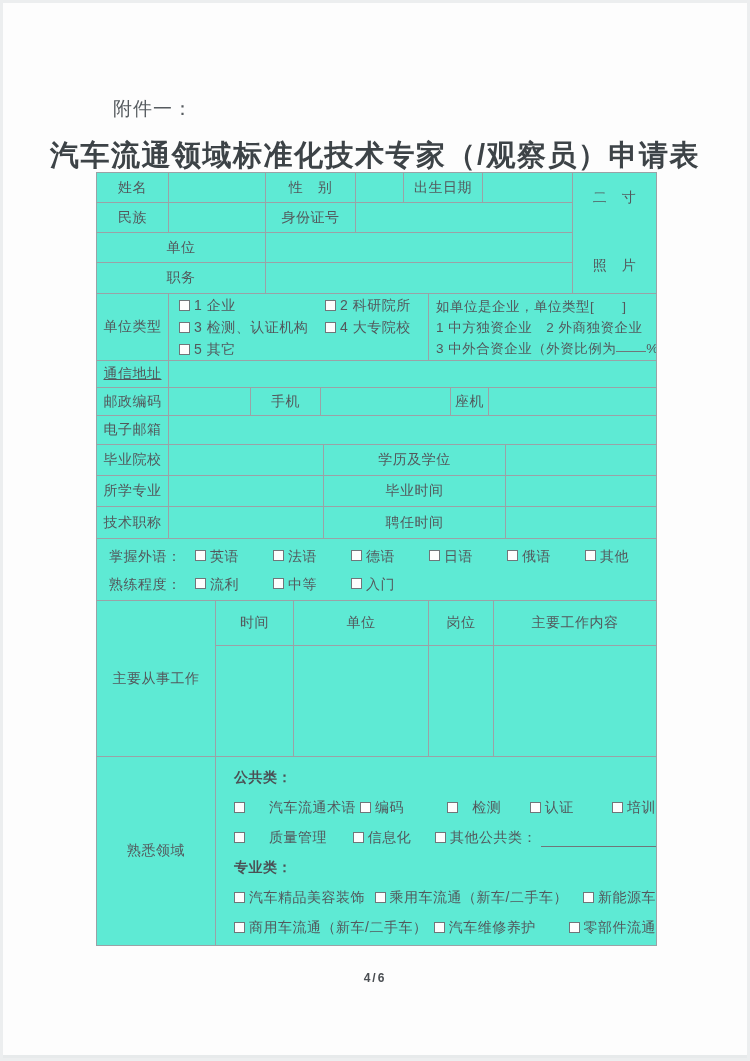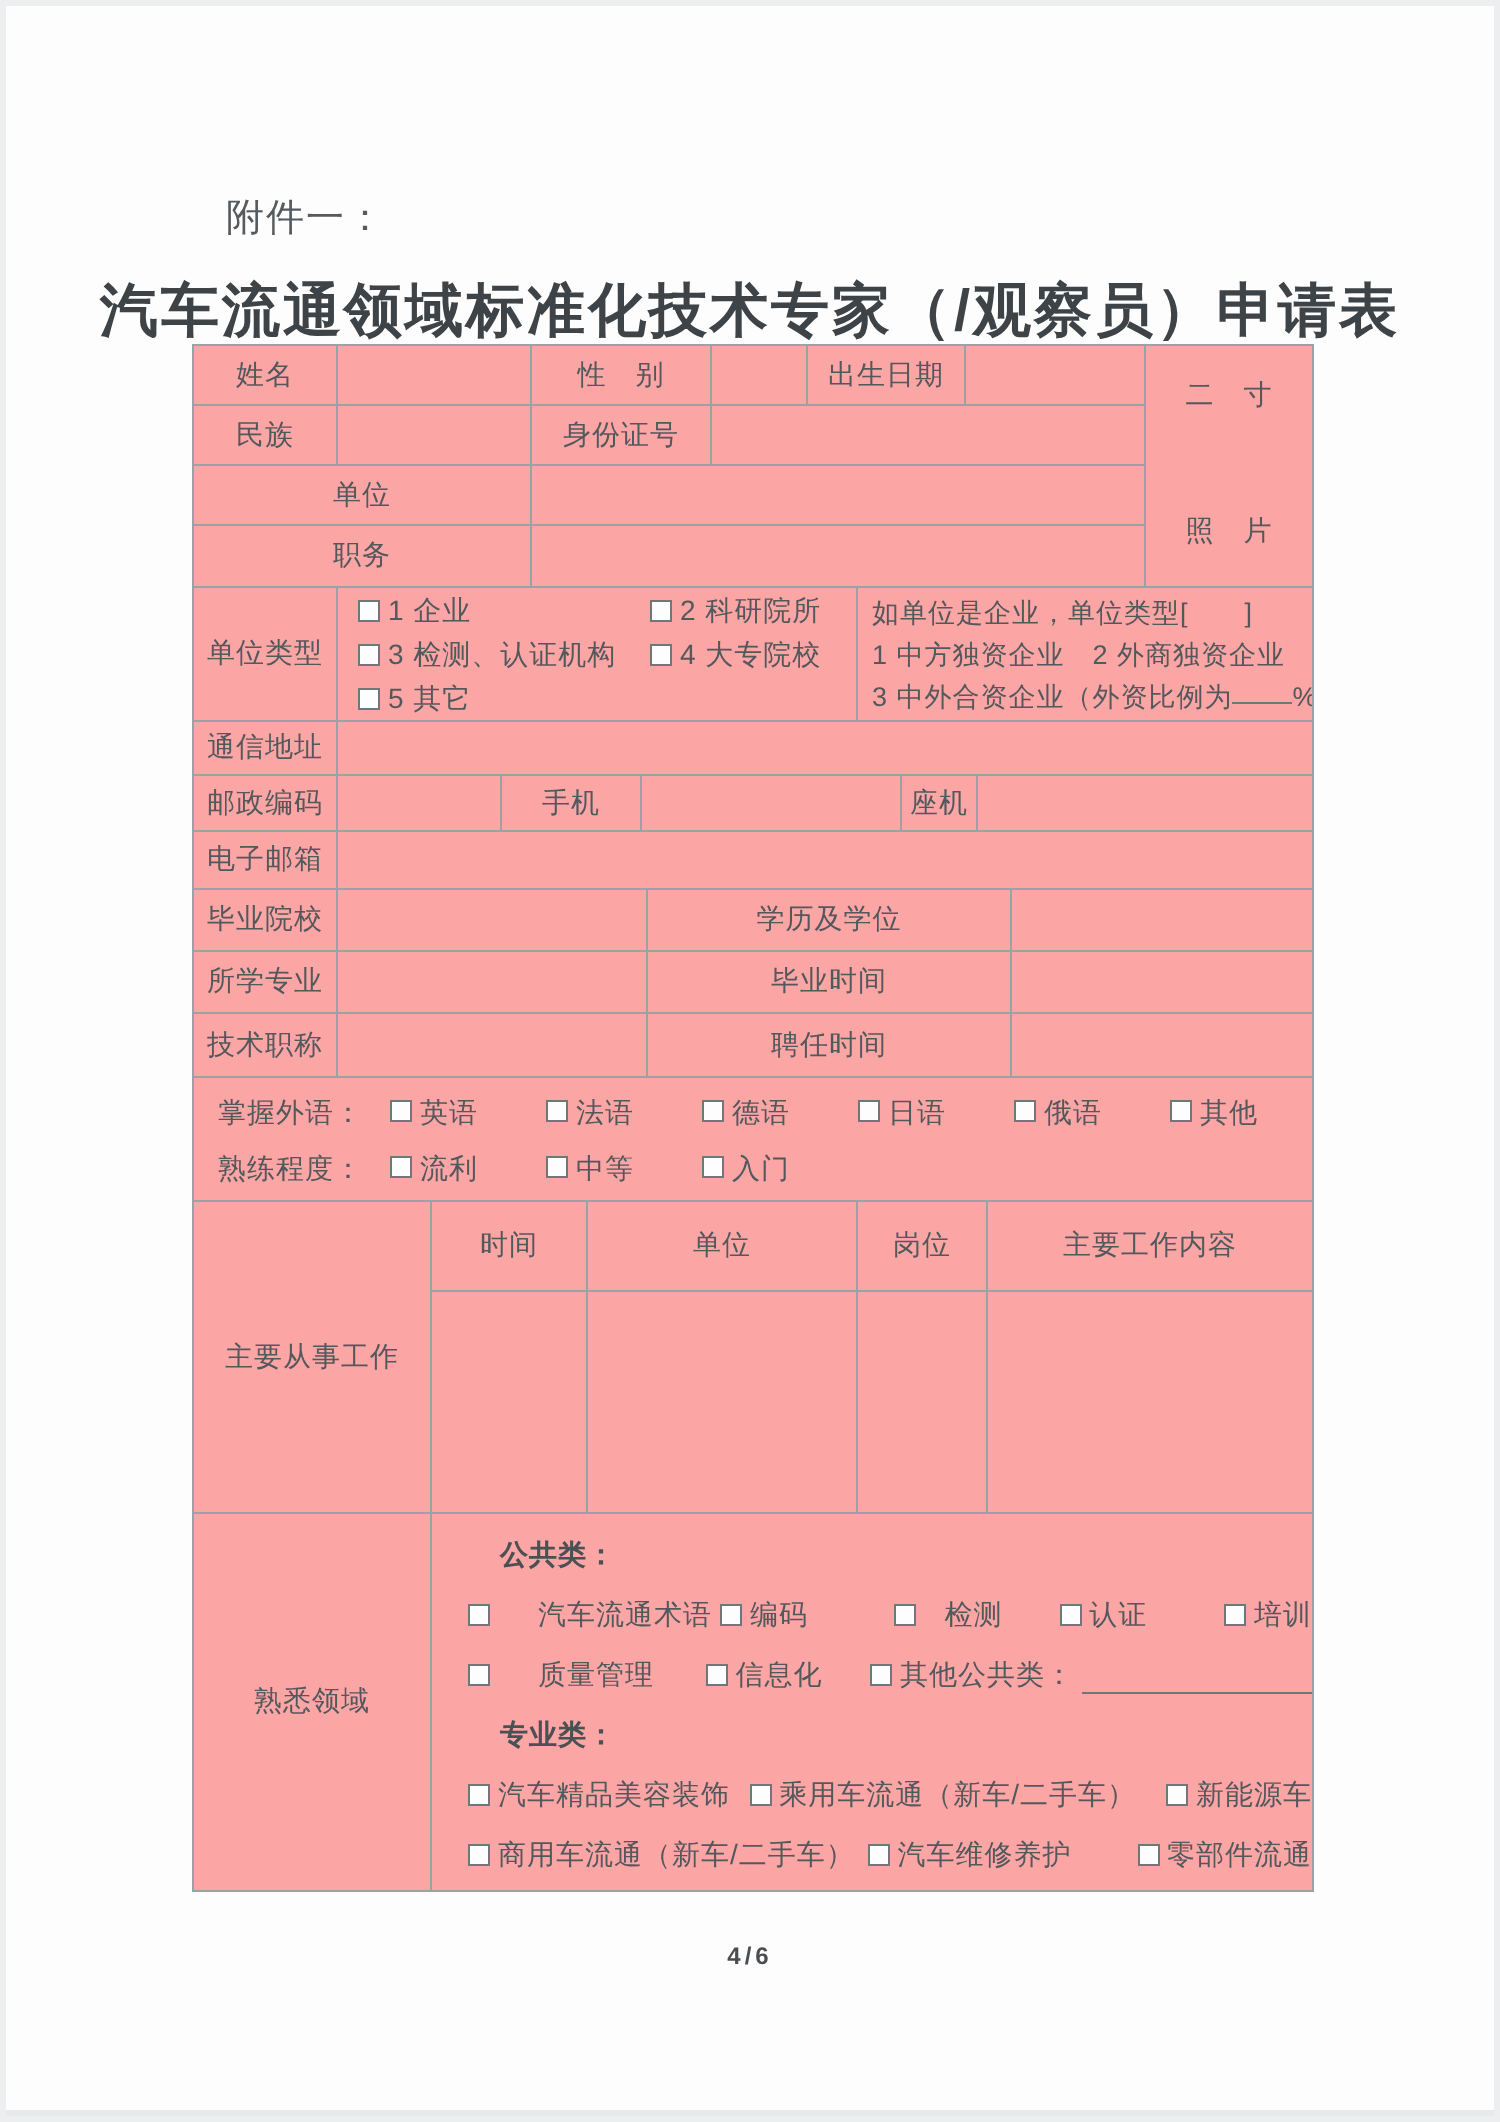--- a/index.html
+++ b/index.html
@@ -32,21 +32,21 @@
     font-size: 29px;
     font-weight: bold;
     color: #3d4347;
     letter-spacing: 1.5px;
   }
   .tbl {
     position: absolute;
     left: 96px; top: 172px;
     width: 561px;
     border: 1px solid #9aa2a6;
-    background: #fca5a5;
+    background: #5eead4;
   }
   .band { display: grid; border-top: 1px solid #9aa2a6; }
   .band:first-child { border-top: none; }
   .c {
     border-right: 1px solid #9aa2a6;
     display: flex;
     align-items: center;
     justify-content: center;
     font-size: 14px;
     color: #53585c;
@@ -66,21 +66,21 @@
   }
   
   .bandB { grid-template-columns: 72px 260px 227px; grid-auto-rows: 66px; }
   .orgtype-opts { flex-direction: column; align-items: stretch; justify-content: center; padding-left: 10px; }
   .opt-line { display: flex; line-height: 22px; }
   .opt-col1 { width: 146px; display: inline-flex; }
   .orgtype-note { flex-direction: column; align-items: flex-start; justify-content: center; padding-left: 7px; font-size: 13.5px; }
   .orgtype-note div { line-height: 21px; white-space: nowrap; }
 
   
-  .bandC1 { grid-template-columns: 72px 487px; grid-auto-rows: 26px; }
+  .bandC1 { grid-template-columns: 72px 487px; grid-auto-rows: 26px; text-decoration: underline; }
   .bandC2 { grid-template-columns: 72px 82px 70px 130px 38px 167px; grid-auto-rows: 27px; }
   .bandC3 { grid-template-columns: 72px 487px; grid-auto-rows: 28px; }
 
   
   .bandD { grid-template-columns: 72px 155px 182px 150px; grid-auto-rows: 31px; }
 
   
   .bandE { grid-template-columns: 559px; grid-auto-rows: 61px; }
   .lang-cell { flex-direction: column; align-items: flex-start; justify-content: center; padding-left: 12px; }
   .lang-line { display: flex; align-items: center; line-height: 28px; }
@@ -88,21 +88,21 @@
   .lang-slot { width: 78px; display: inline-flex; }
 
   
   .bandF { grid-template-columns: 119px 78px 135px 65px 162px; grid-template-rows: 45px 110px; }
   .work-label { grid-column: 1; grid-row: 1 / 3; }
 
   
   .bandG { grid-template-columns: 119px 440px; grid-auto-rows: 188px; }
   .fields-cell { flex-direction: column; align-items: stretch; justify-content: flex-start; padding: 5px 0 0 18px; }
   .f-line { display: flex; align-items: center; line-height: 30px; white-space: nowrap; }
-  .f-head { font-weight: bold; color: #4b5054; margin-left: 16px; }
+  .f-head { font-weight: bold; color: #4b5054; }
   .slot130 { width: 130px; display: inline-flex; gap: 20px; }
   .slot90  { width: 90px;  display: inline-flex; }
   .slot85  { width: 85px;  display: inline-flex; gap: 10px; }
   .slot70  { width: 85px;  display: inline-flex; }
   .slot215 { width: 215px; display: inline-flex; }
   .slot145 { width: 145px; display: inline-flex; }
 
   .cb { display: inline-flex; align-items: center; white-space: nowrap; }
   .box {
     width: 11px; height: 11px;

